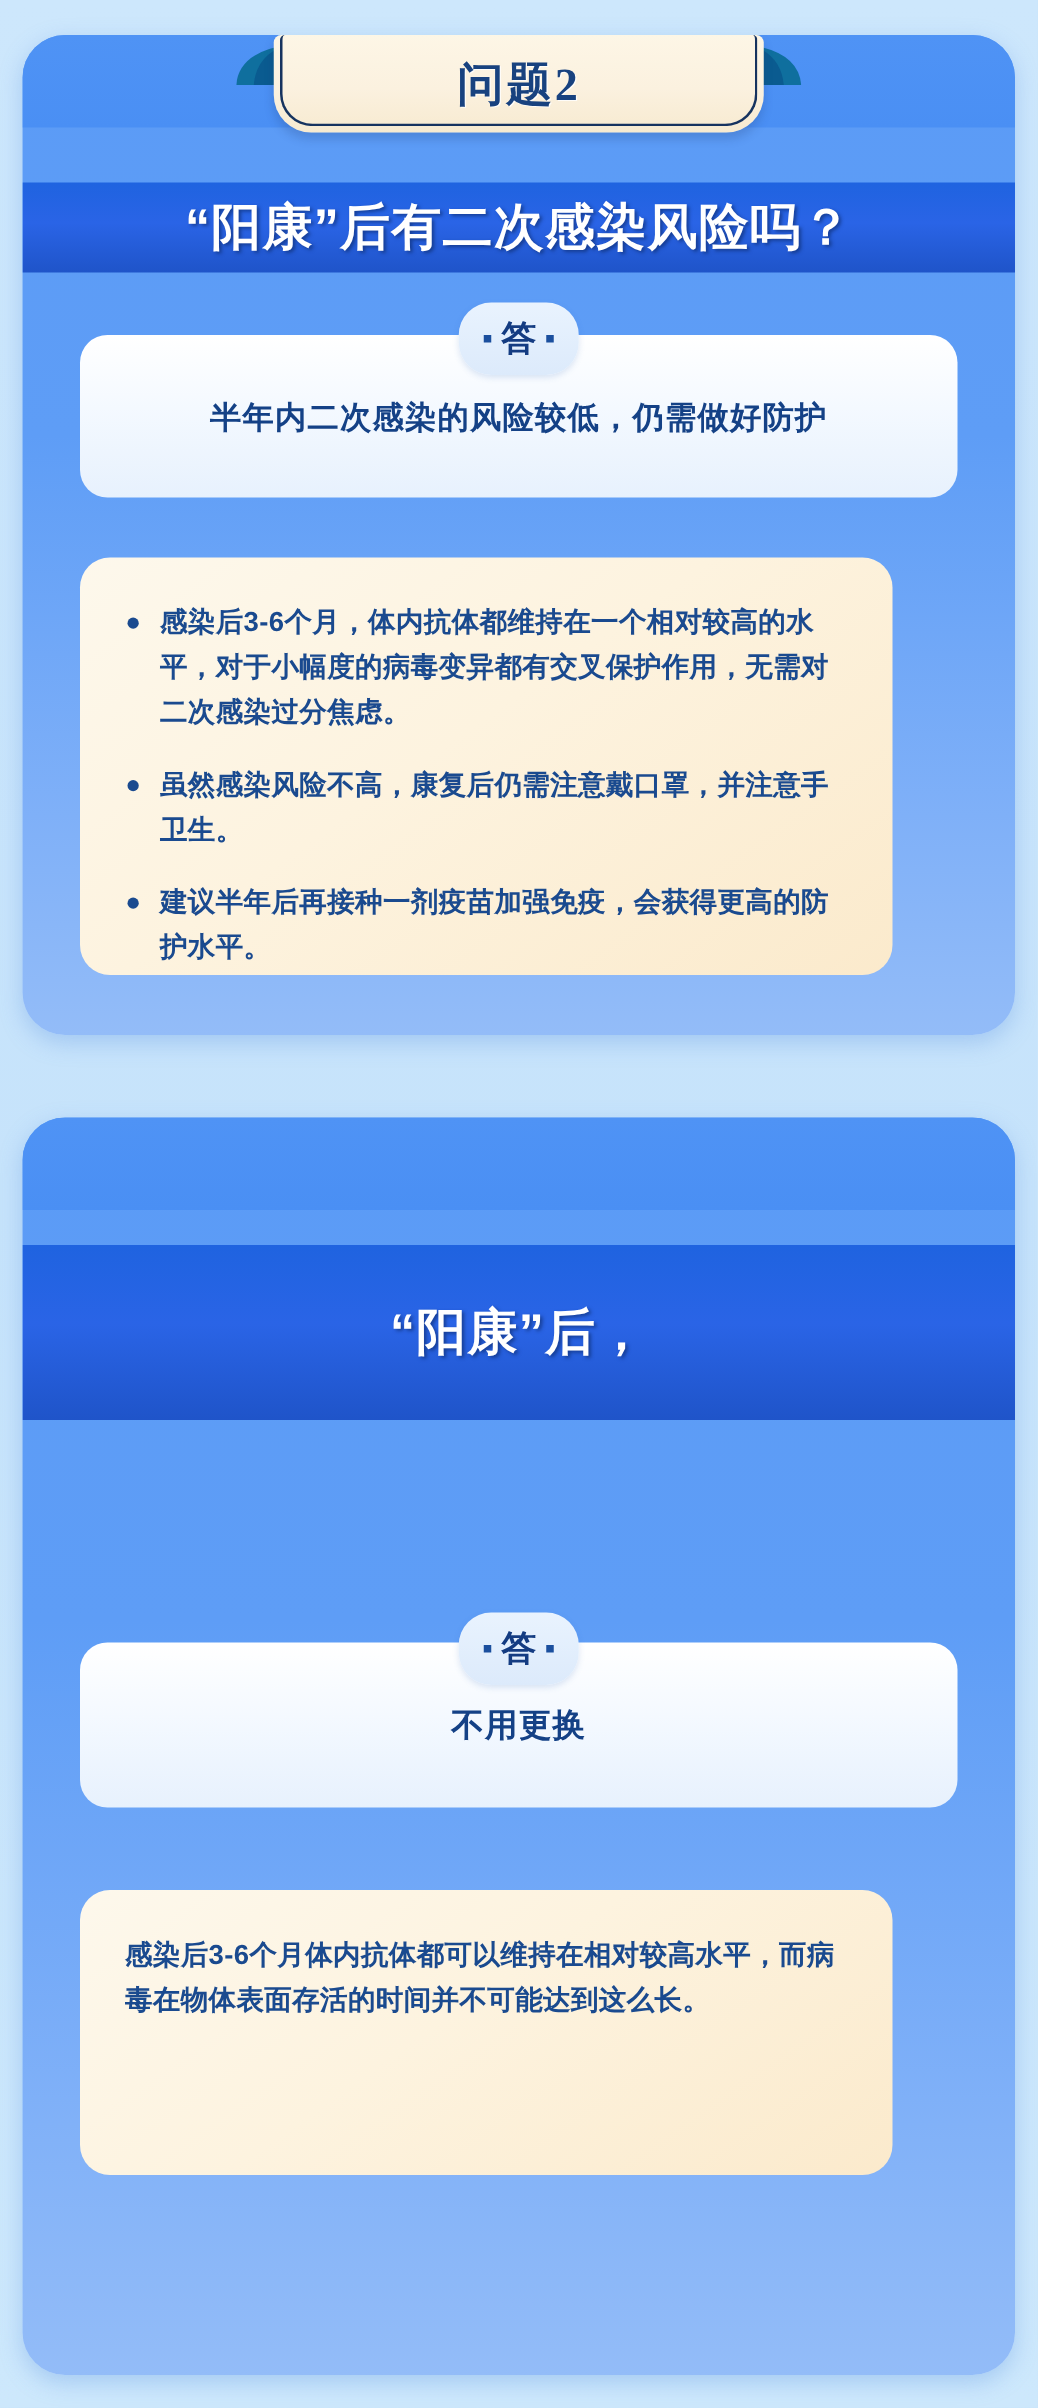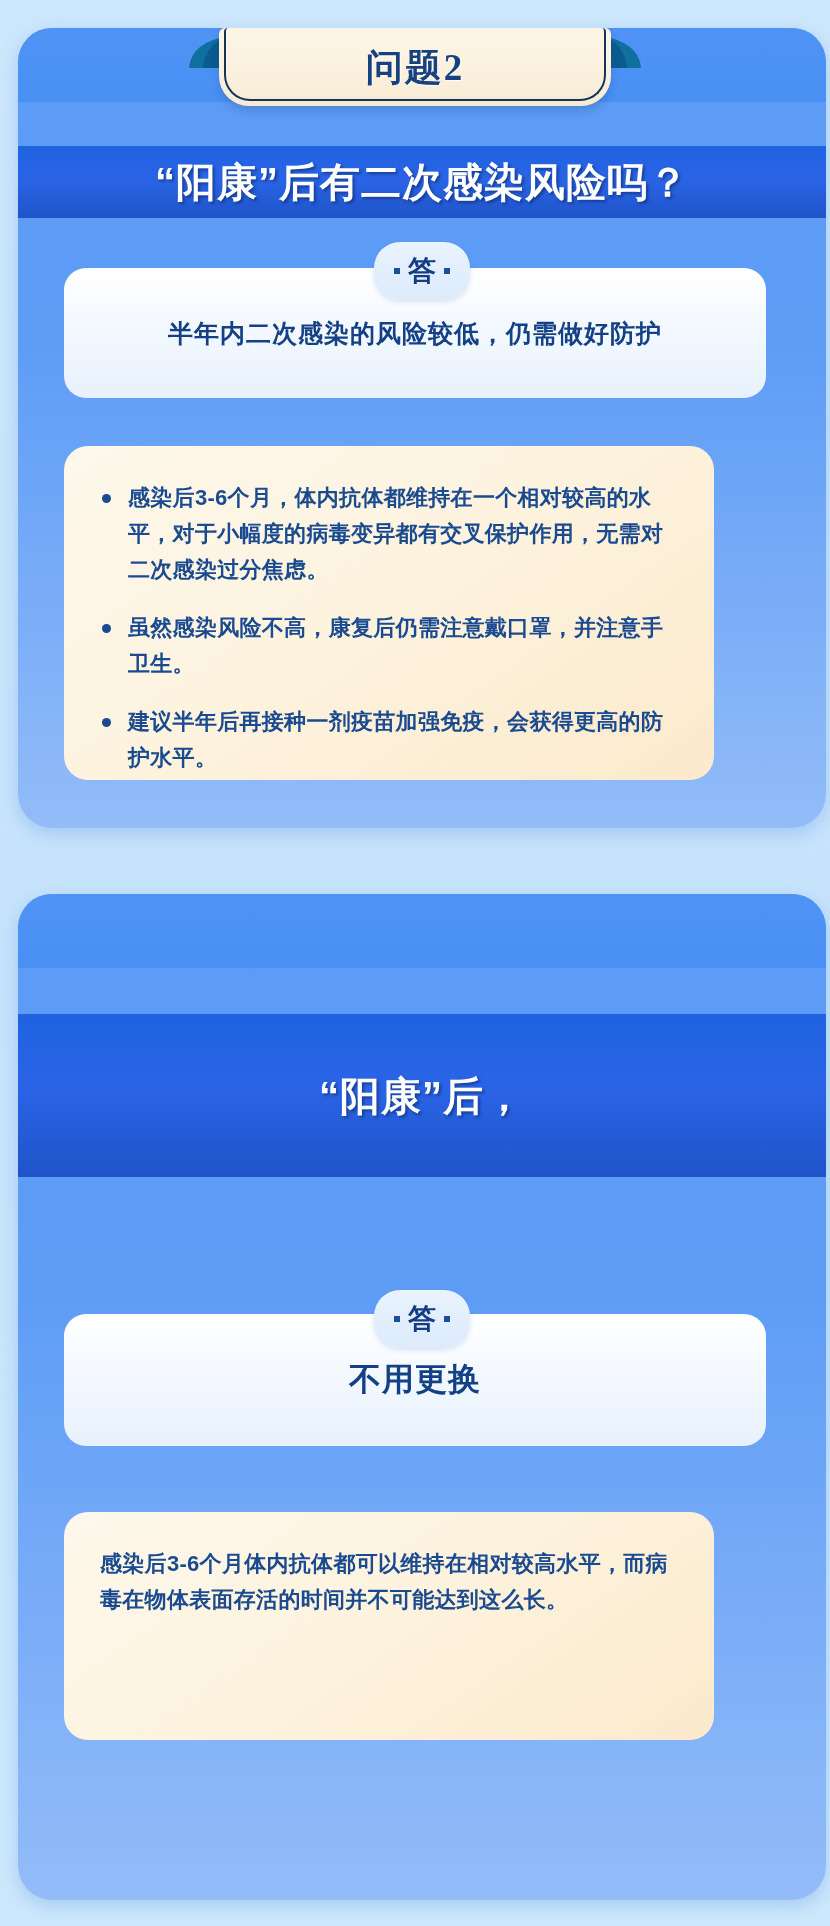--- a/index.html
+++ b/index.html
@@ -16,21 +16,20 @@
   }
 
   
   .qcard{
     position:absolute;
     left:18px; width:794px;
     border-radius:34px;
     background:linear-gradient(180deg,#5b9bf6 0%, #5e9df6 40%, #7fb0f8 78%, #93bcf8 100%);
     box-shadow:0 6px 18px rgba(95,150,225,.35);
     overflow:hidden;
-    padding-left:14px;
   }
   .qcard.c1{ top:28px;  height:800px; }
   .qcard.c2{ top:894px; height:1006px; }
 
   
   .card-top-strip{
     position:absolute; left:0; top:0; width:100%; height:74px;
     background:linear-gradient(180deg,#4f93f5 0%,#4a8ff4 100%);
   }
 
@@ -84,21 +83,21 @@
     color:#ffffff;
     font-weight:bold;
     font-size:40px;
     letter-spacing:1px;
     line-height:46px;
     text-shadow:2px 2px 3px rgba(10,35,90,.55);
     box-sizing:border-box;
     padding:0 24px;
   }
   .c1 .qtitle{ top:118px; height:72px; }
-  .c2 .qtitle{ top:120px; height:163px; }
+  .c2 .qtitle{ top:102px; height:140px; }
 
   
   .answer-badge{
     position:absolute; left:50%; transform:translateX(-50%);
     width:96px; height:58px;
     border-radius:26px;
     background:linear-gradient(180deg,#e9f3fe 0%,#dceafb 100%);
     display:flex; align-items:center; justify-content:center;
     gap:8px;
     z-index:4;
@@ -121,21 +120,21 @@
     display:flex; align-items:center; justify-content:center;
     box-sizing:border-box;
     padding:0 30px;
     text-align:right;
   }
   .c1 .answer-panel{ top:240px; height:130px; }
   .c2 .answer-panel{ top:1316px; height:132px; }
   .answer-text{
     font-size:25px; font-weight:bold; color:#144186; letter-spacing:1px;
   }
-  .c2 .answer-text{ font-size:32px; }
+  .c2 .answer-text{ font-size:26px; }
 
   
   .cream-panel{
     position:absolute; left:46px; width:650px;
     border-radius:24px;
     background:linear-gradient(145deg,#fdf8ec 0%,#fdf3df 45%,#fbeacc 100%);
     box-sizing:border-box;
   }
   .c1 .cream-panel{ top:418px; height:334px; padding:34px 34px 24px 30px;}
   .c2 .cream-panel{ top:1512px; height:220px; padding:34px 36px 24px 36px;}

